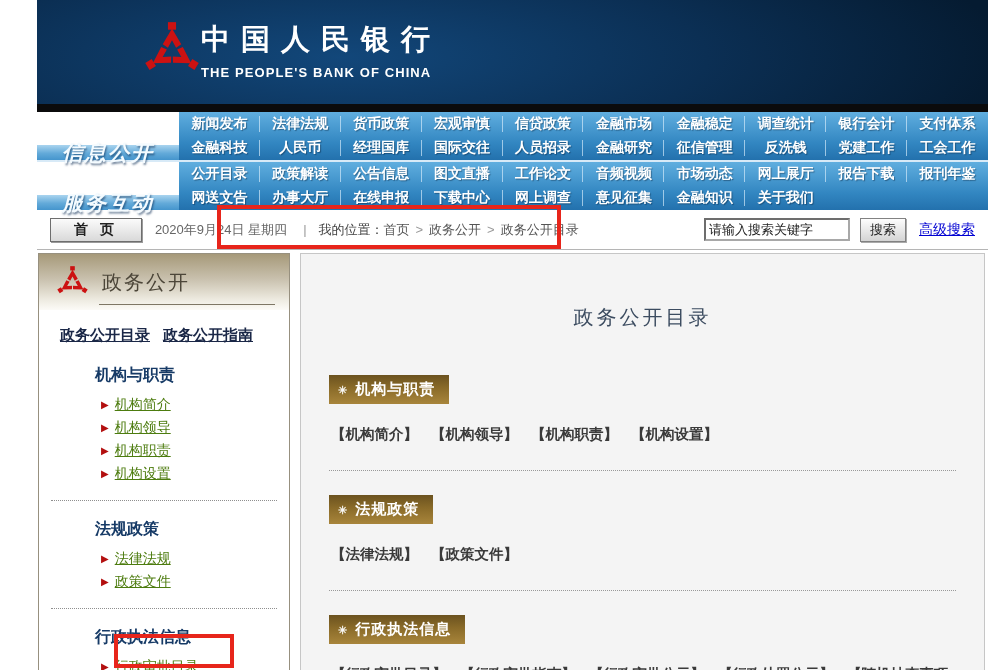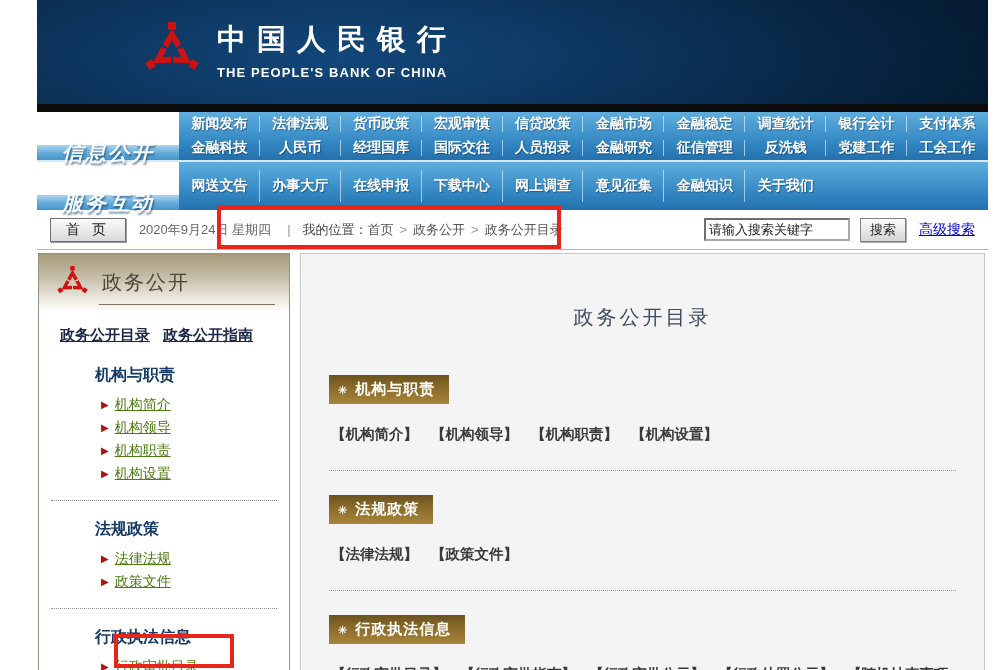--- a/index.html
+++ b/index.html
@@ -9,21 +9,21 @@
   }
   .container{position:absolute;left:37px;top:0;width:951px;}
 
   
   .header{
     height:104px;position:relative;
     background:radial-gradient(ellipse 70% 160% at 32% 55%, #12477a 0%, #0b2f54 55%, #051b31 100%);
   }
   .logo-row{display:flex;align-items:center;padding-left:106px;padding-top:20px;}
   .pboc-logo{width:58px;height:60px;flex:0 0 auto;}
-  .bank-names{margin-left:16px;}
+  .bank-names{}
   .bank-cn{color:#ffffff;font-size:29px;font-weight:bold;letter-spacing:11px;white-space:nowrap;}
   .bank-en{color:#ffffff;font-size:13px;font-weight:bold;letter-spacing:1.1px;margin-top:5px;}
   .black-strip{height:8px;background:#0b0b0c;}
 
   
   .nav-group{display:flex;height:48px;}
   .nav-group + .nav-group{border-top:2px solid #d8eaf7;}
   .nav-label{
     width:142px;display:flex;align-items:center;justify-content:center;
     background:linear-gradient(180deg,#a9d4ef 0%,#63aad9 55%,#4595cd 100%);
@@ -43,21 +43,21 @@
     background:rgba(218,238,252,.65);
   }
 
   
   .toolbar{
     height:39px;border-bottom:1px solid #b5b5b5;background:#fff;
     display:flex;align-items:center;padding:0 13px;font-size:13px;color:#555;
   }
   .home-btn{
     border:1px solid #6e6e6e;background:linear-gradient(#fbfbfb,#d9d9d9);
-    padding:2px 15px;font-weight:normal;font-size:14px;color:#222;
+    padding:2px 23px;font-weight:bold;font-size:14px;color:#222;
     letter-spacing:4px;box-shadow:1px 1px 0 #9a9a9a;cursor:pointer;white-space:nowrap;
   }
   .tb-date{margin-left:13px;color:#666;white-space:nowrap;}
   .tb-pipe{margin:0 12px 0 16px;color:#999;}
   .loc-label{color:#444;white-space:nowrap;}
   .crumb{color:#555;cursor:pointer;white-space:nowrap;}
   .crumb-sep{color:#999;padding:0 6px;}
   .search-input{
     margin-left:auto;width:136px;height:17px;border:2px solid #6d6d6d;
     border-right-color:#a8a8a8;border-bottom-color:#a8a8a8;
@@ -165,20 +165,32 @@
             <div class="nav-cell sep">反洗钱</div>
             <div class="nav-cell sep">党建工作</div>
             <div class="nav-cell">工会工作</div>
           </div>
         </div>
       </div>
       <div class="nav-group">
         <div class="nav-label">服务互动</div>
         <div class="nav-rows">
           <div class="nav-row">
+            <div class="nav-cell sep">公开目录</div>
+            <div class="nav-cell sep">政策解读</div>
+            <div class="nav-cell sep">公告信息</div>
+            <div class="nav-cell sep">图文直播</div>
+            <div class="nav-cell sep">工作论文</div>
+            <div class="nav-cell sep">音频视频</div>
+            <div class="nav-cell sep">市场动态</div>
+            <div class="nav-cell sep">网上展厅</div>
+            <div class="nav-cell sep">报告下载</div>
+            <div class="nav-cell">报刊年鉴</div>
+          </div>
+          <div class="nav-row">
             <div class="nav-cell sep">网送文告</div>
             <div class="nav-cell sep">办事大厅</div>
             <div class="nav-cell sep">在线申报</div>
             <div class="nav-cell sep">下载中心</div>
             <div class="nav-cell sep">网上调查</div>
             <div class="nav-cell sep">意见征集</div>
             <div class="nav-cell sep">金融知识</div>
             <div class="nav-cell">关于我们</div>
             <div class="nav-cell"></div>
             <div class="nav-cell"></div>

